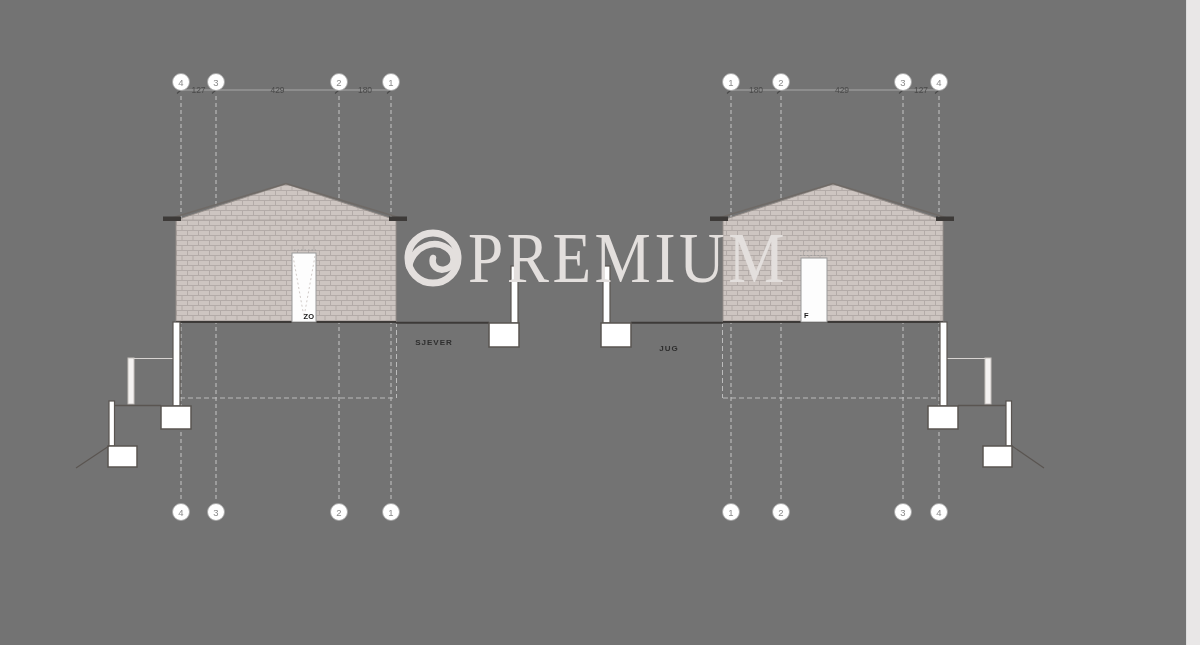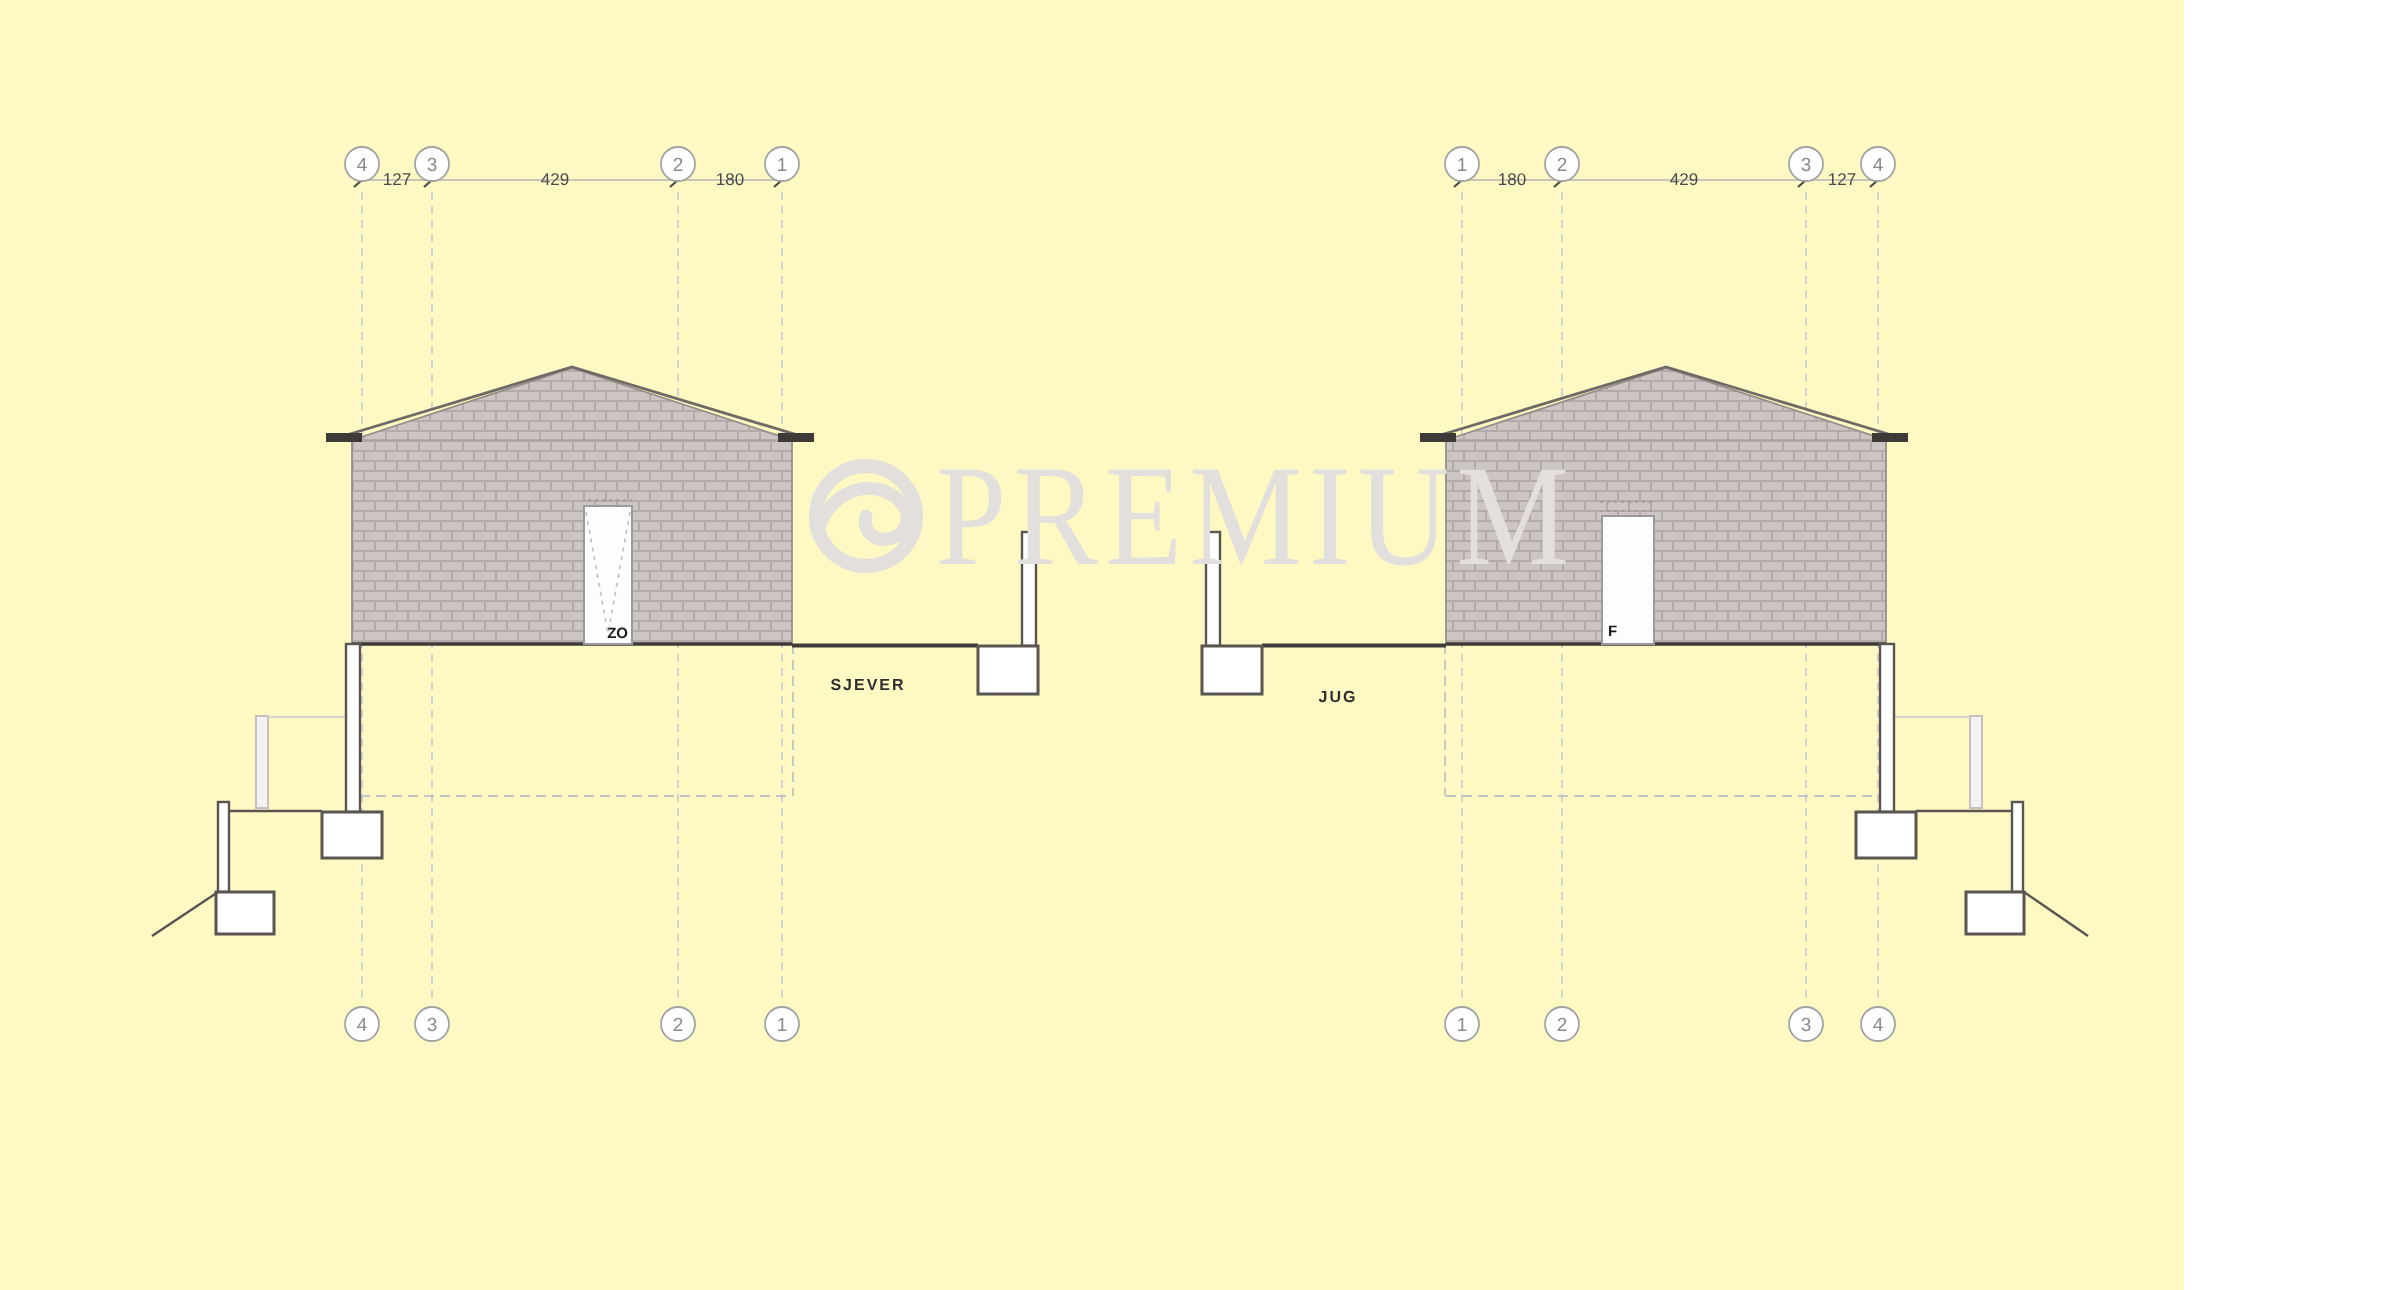--- a/index.html
+++ b/index.html
@@ -1,16 +1,16 @@
 <!DOCTYPE html>
 <html><head>
 <meta charset="utf-8">
 <style>
   html,body{margin:0;padding:0;background:#ffffff;}
-  .stage{position:relative;width:1092px;height:645px;background:#fef9c3;overflow:hidden;}
+  .stage{position:relative;width:1200px;height:645px;background:#737373;overflow:hidden;}
   svg{display:block;}
   svg text{font-family:"Liberation Sans", sans-serif;}
   .bubble-num{font-size:9.5px;fill:#8a8a8a;text-anchor:middle;}
   .dim-num{font-size:8.5px;fill:#4a4a4a;text-anchor:middle;}
   .site-label{font-size:8px;font-weight:bold;fill:#2e2e2e;letter-spacing:1px;text-anchor:middle;}
   .door-label{font-size:7.5px;font-weight:bold;fill:#1a1a1a;}
   .wm-text{font-family:"Liberation Serif", serif;font-size:72px;fill:#e3dfdd;letter-spacing:4px;}
 </style>
 </head>
 <body>

